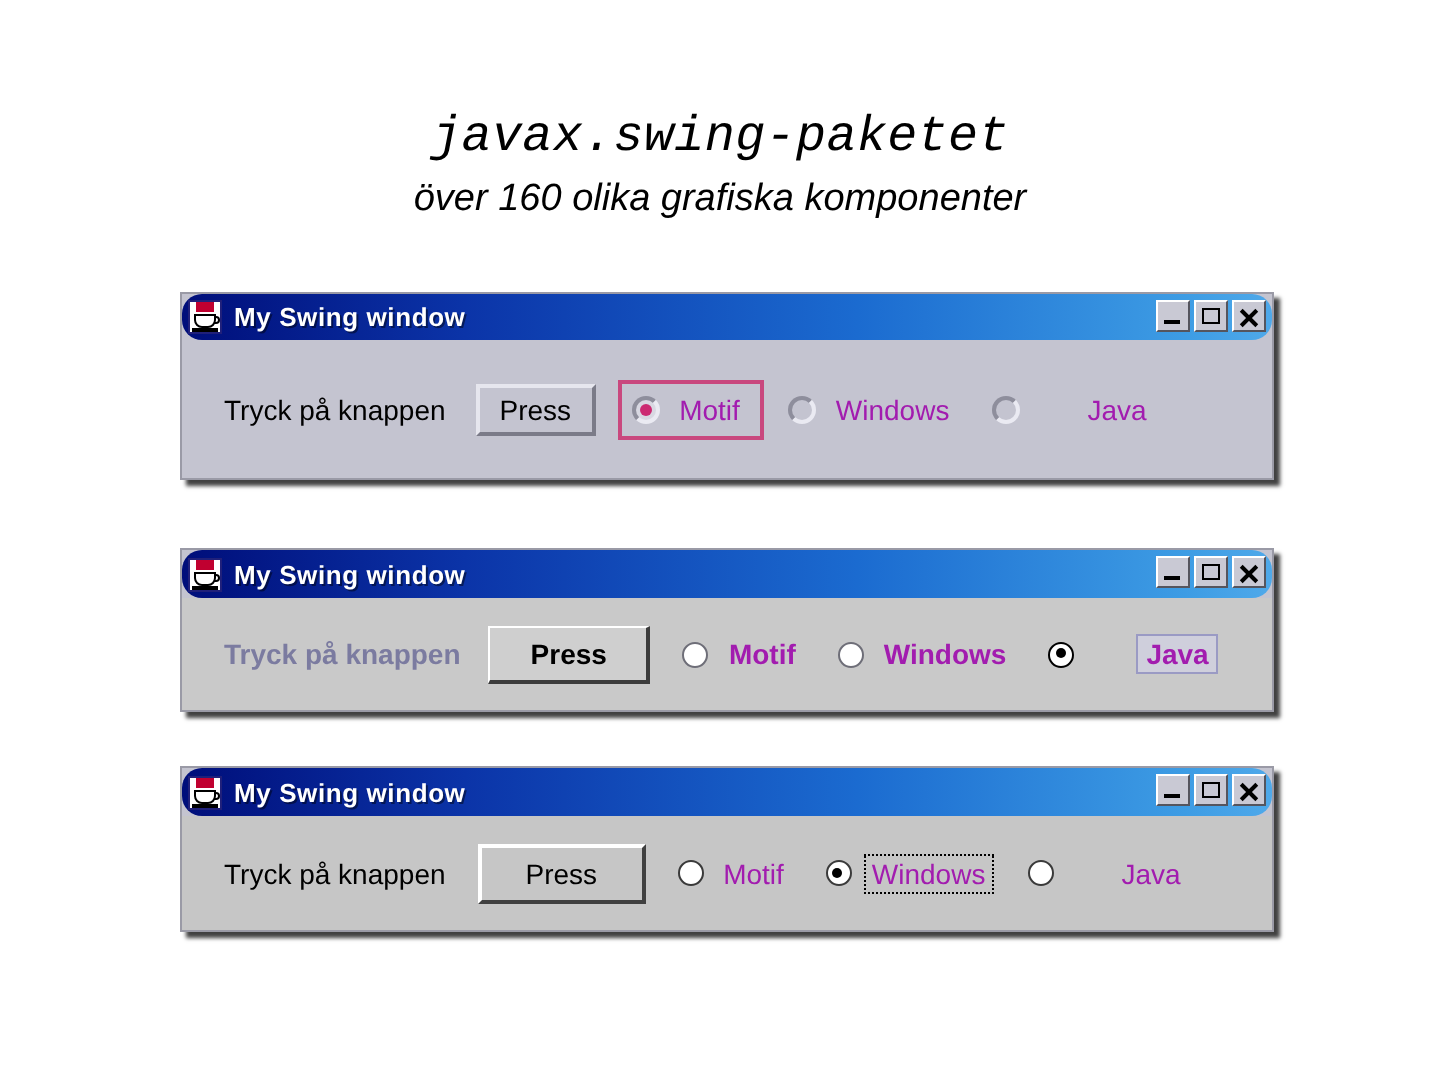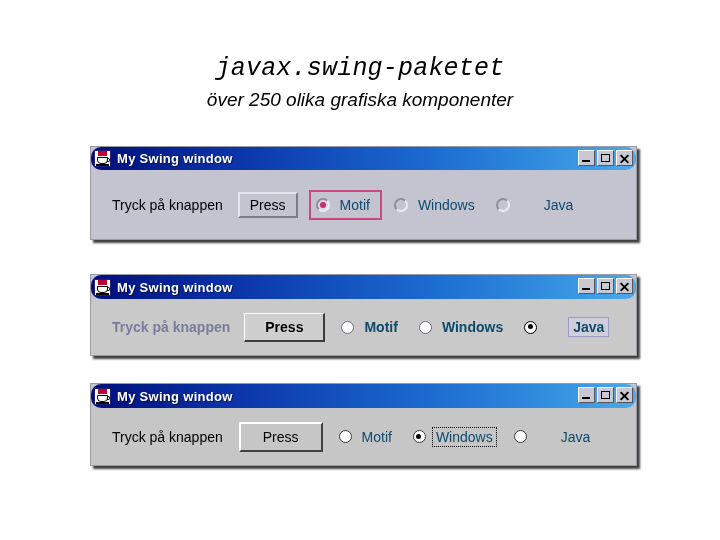--- a/index.html
+++ b/index.html
@@ -216,21 +216,21 @@
   }
   .radio {
     display: flex;
     align-items: center;
     white-space: nowrap;
     margin-right: 18px;
   }
   .radio:last-child { margin-right: 0; gap: 24px; }
   .radio .rlabel {
     font-size: 14px;
-    color: #0c4a6e;
+    color: #a21caf;
     margin-left: 7px;
     padding: 1px 3px;
   }
 
   
   .rb-motif {
     width: 14px; height: 14px;
     border-radius: 50%;
     background: #c4c4d0;
     border-top: 2px solid #8e8e9c;
@@ -307,21 +307,21 @@
     outline-offset: 0px;
     background: #c6c6c6;
     padding: 1px 3px;
   }
 </style>
 </head>
 <body>
 
 <div class="heading">
   <div class="title-main">javax.swing-paketet</div>
-  <div class="title-sub">över 250 olika grafiska komponenter</div>
+  <div class="title-sub">över 160 olika grafiska komponenter</div>
 </div>
 
 <div class="win win-1">
   <div class="titlebar">
     <div class="java-icon">
       <div class="steam"></div>
         <div class="cup"></div>
         <div class="handle"></div>
         <div class="saucer"></div>
     </div>

